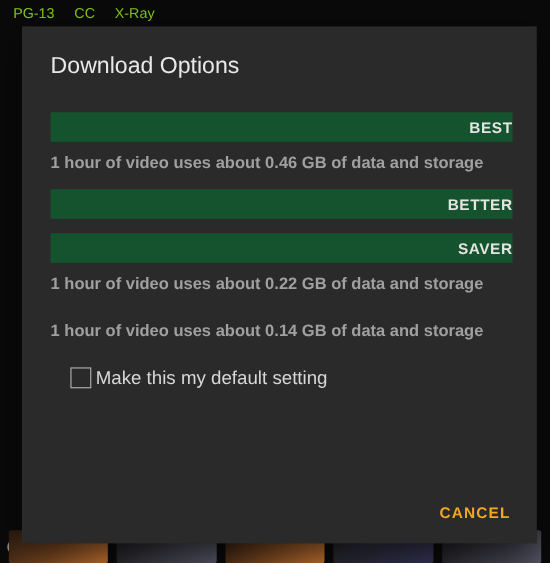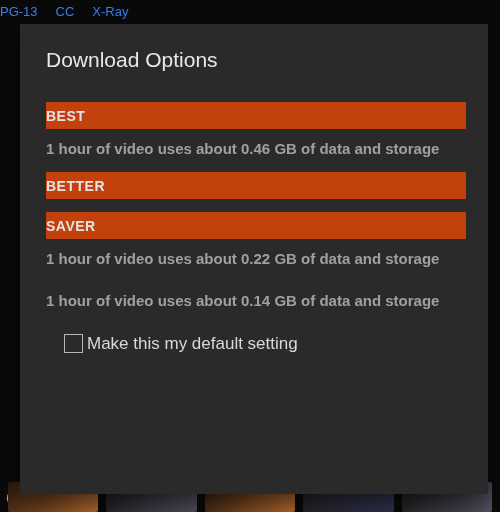--- a/index.html
+++ b/index.html
@@ -11,22 +11,22 @@
       width: 500px;
       height: 512px;
       background: #0a0a0a;
       font-family: -apple-system, BlinkMacSystemFont, "Segoe UI", Arial, sans-serif;
       position: relative;
       overflow: hidden;
     }
     .bg-metadata {
       display: flex;
       gap: 18px;
-      padding: 4px 0;
-      color: #3b82f6;
+      padding: 4px 12px;
+      color: #84cc16;
       font-size: 13px;
       font-weight: 400;
     }
     .bg-thumbs {
       position: absolute;
       bottom: 0;
       left: 0;
       right: 0;
       height: 30px;
       display: flex;
@@ -68,29 +68,29 @@
     .options {
       display: flex;
       flex-direction: column;
       gap: 0;
     }
     .option-block {
       margin-bottom: 13px;
     }
     .option-btn {
       width: 100%;
-      background: #c2410c;
+      background: #14532d;
       color: #e4e4e4;
       border: none;
       padding: 6px 0 5px 0;
       font-size: 14px;
       font-weight: 600;
       letter-spacing: 0.5px;
       cursor: pointer;
-      text-align: left;
+      text-align: right;
     }
     .option-desc {
       color: #a0a0a0;
       font-size: 15px;
       font-weight: 700;
       margin-top: 10px;
       line-height: 1.3;
     }
     .default-row {
       display: flex;
@@ -171,13 +171,16 @@
       <div class="option-desc">1 hour of video uses about 0.14 GB of data and storage</div>
     </div>
 
   </div>
 
   <div class="default-row">
     <div class="checkbox"></div>
     <span class="default-label">Make this my default setting</span>
   </div>
 
+  <div class="footer">
+    <button class="cancel-btn">CANCEL</button>
+  </div>
 </div>
 
 </body></html>

